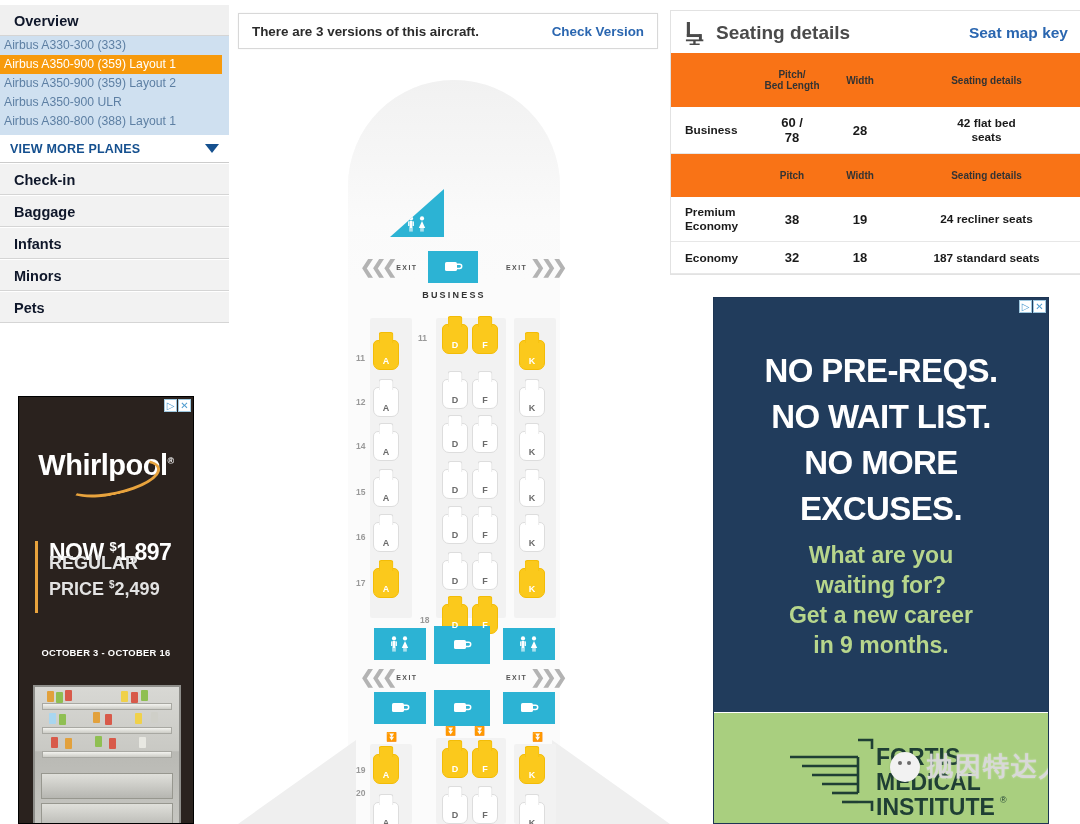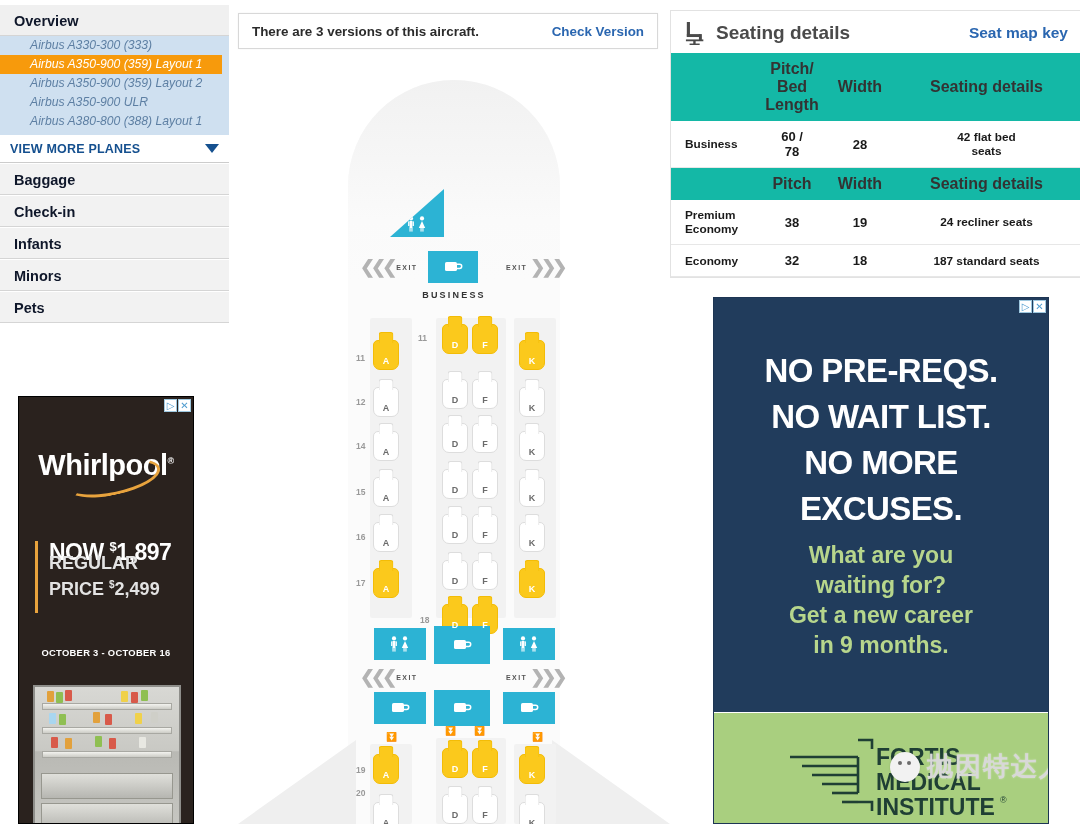--- a/index.html
+++ b/index.html
@@ -23,24 +23,23 @@
   }
   .nav-item.plain { background: #f2f2f2; }
   .planes-head {
     height: 28px; line-height: 28px; padding-left: 14px;
     font-size: 14.5px; font-weight: bold; color: #222;
     background: #cfe0f0;
   }
   .planes-list { background: #cfe0f0; padding-bottom: 4px; }
   .plane-row {
     height: 19px; line-height: 19px;
-    padding-left: 30px;
+    padding-left: 4px;
     font-size: 12.2px; color: #5d7fa3;
     white-space: nowrap;
-    font-style: italic;
   }
   .plane-row.selected {
     background: #f79a0c; color: #ffffff; font-weight: normal;
     width: 222px;
   }
   .view-more {
     height: 28px; line-height: 28px;
     padding-left: 10px; padding-right: 10px;
     font-size: 12.5px; font-weight: bold; color: #15508f;
     letter-spacing: 0.2px;
@@ -80,22 +79,22 @@
     padding: 10px 14px 8px 14px;
   }
   .sd-chair { width: 22px; height: 24px; margin-right: 9px; flex: 0 0 auto; }
   .sd-title { font-size: 19px; font-weight: bold; color: #4a4a4a; }
   .sd-key {
     margin-left: auto; font-size: 15.5px; font-weight: bold;
     color: #2a66b0; cursor: pointer; text-decoration: none;
   }
   table.sd-table { width: 100%; border-collapse: collapse; }
   table.sd-table th {
-    background: #14b8a6; font-size: 16px; font-weight: bold; color: #333;
-    padding: 7px 4px; text-align: center; vertical-align: middle;
+    background: #f97316; font-size: 10px; font-weight: bold; color: #333;
+    padding: 16px 4px; text-align: center; vertical-align: middle;
   }
   table.sd-table th.lead { width: 84px; }
   table.sd-table td {
     font-size: 13px; font-weight: bold; color: #1a1a1a;
     padding: 8px 4px; text-align: center; vertical-align: middle;
     border-bottom: 1px solid #e7e7e7;
   }
   table.sd-table td.cabin {
     text-align: left; padding-left: 14px; font-size: 11.8px; width: 84px;
   }
@@ -334,24 +333,24 @@
         <span>Airbus A380-800 (388) Layout 1</span>
       </div>
     </div>
 
     <div class="view-more">
       <span>VIEW MORE PLANES</span>
       <span class="caret-down"></span>
     </div>
 
     <div class="nav-item plain">
+      <span>Check-in</span>
+    </div>
+    <div class="nav-item plain">
       <span>Baggage</span>
-    </div>
-    <div class="nav-item plain">
-      <span>Check-in</span>
     </div>
     <div class="nav-item plain">
       <span>Infants</span>
     </div>
     <div class="nav-item plain">
       <span>Minors</span>
     </div>
     <div class="nav-item plain">
       <span>Pets</span>
     </div>

